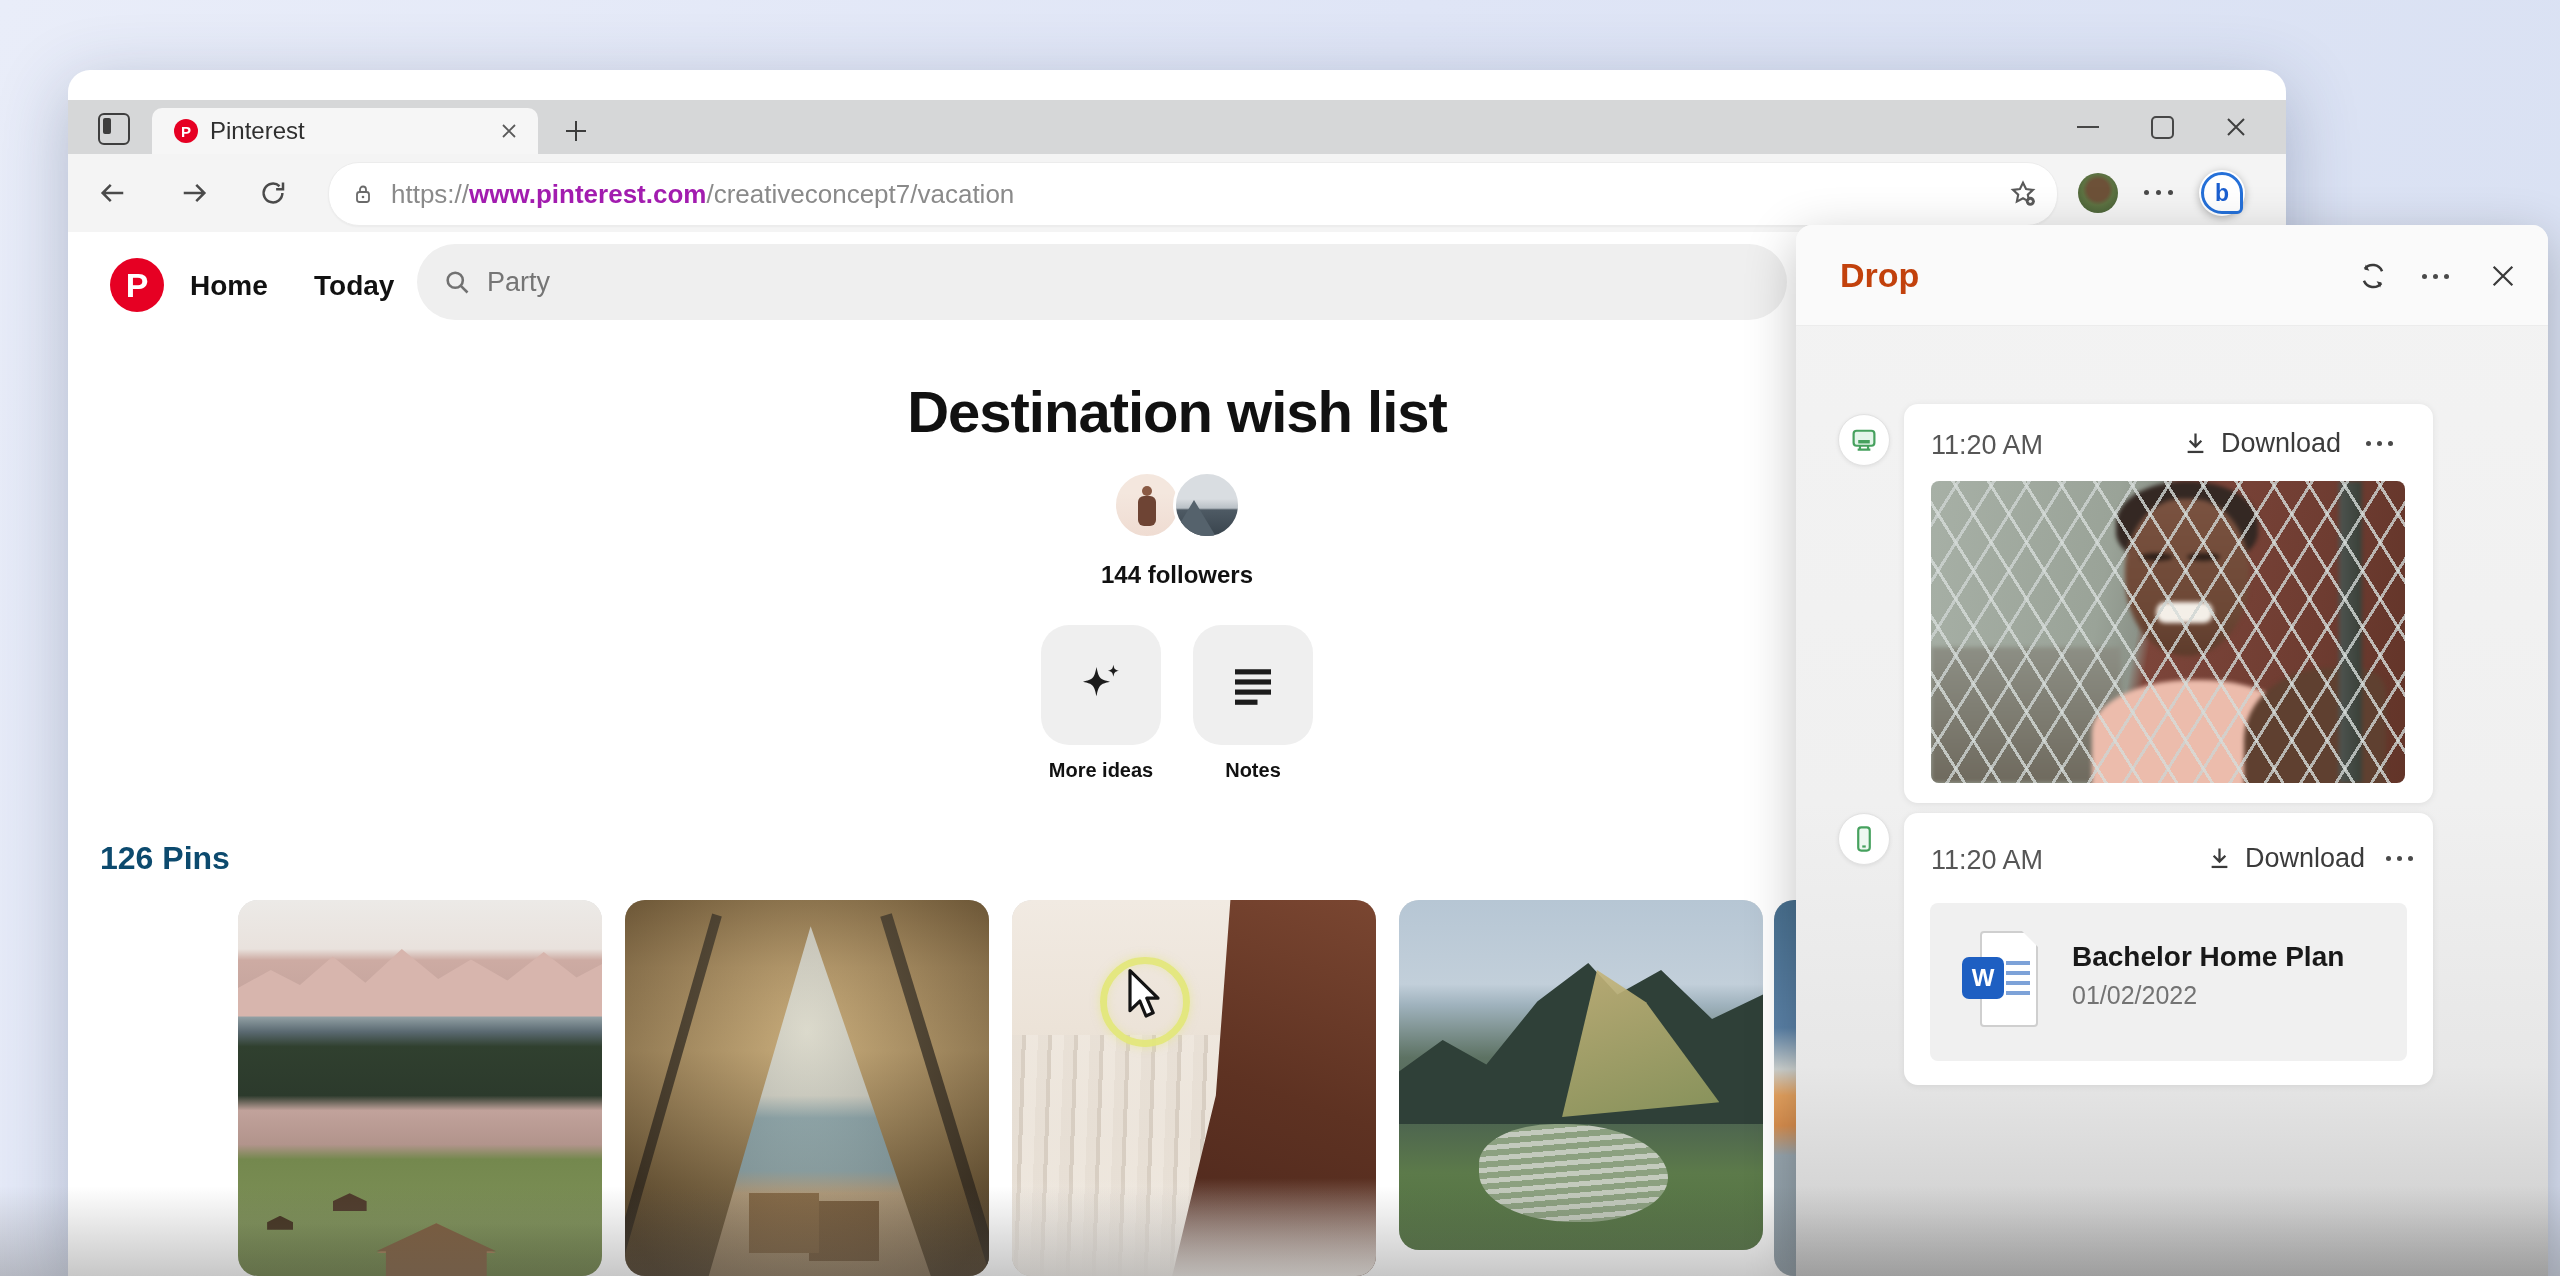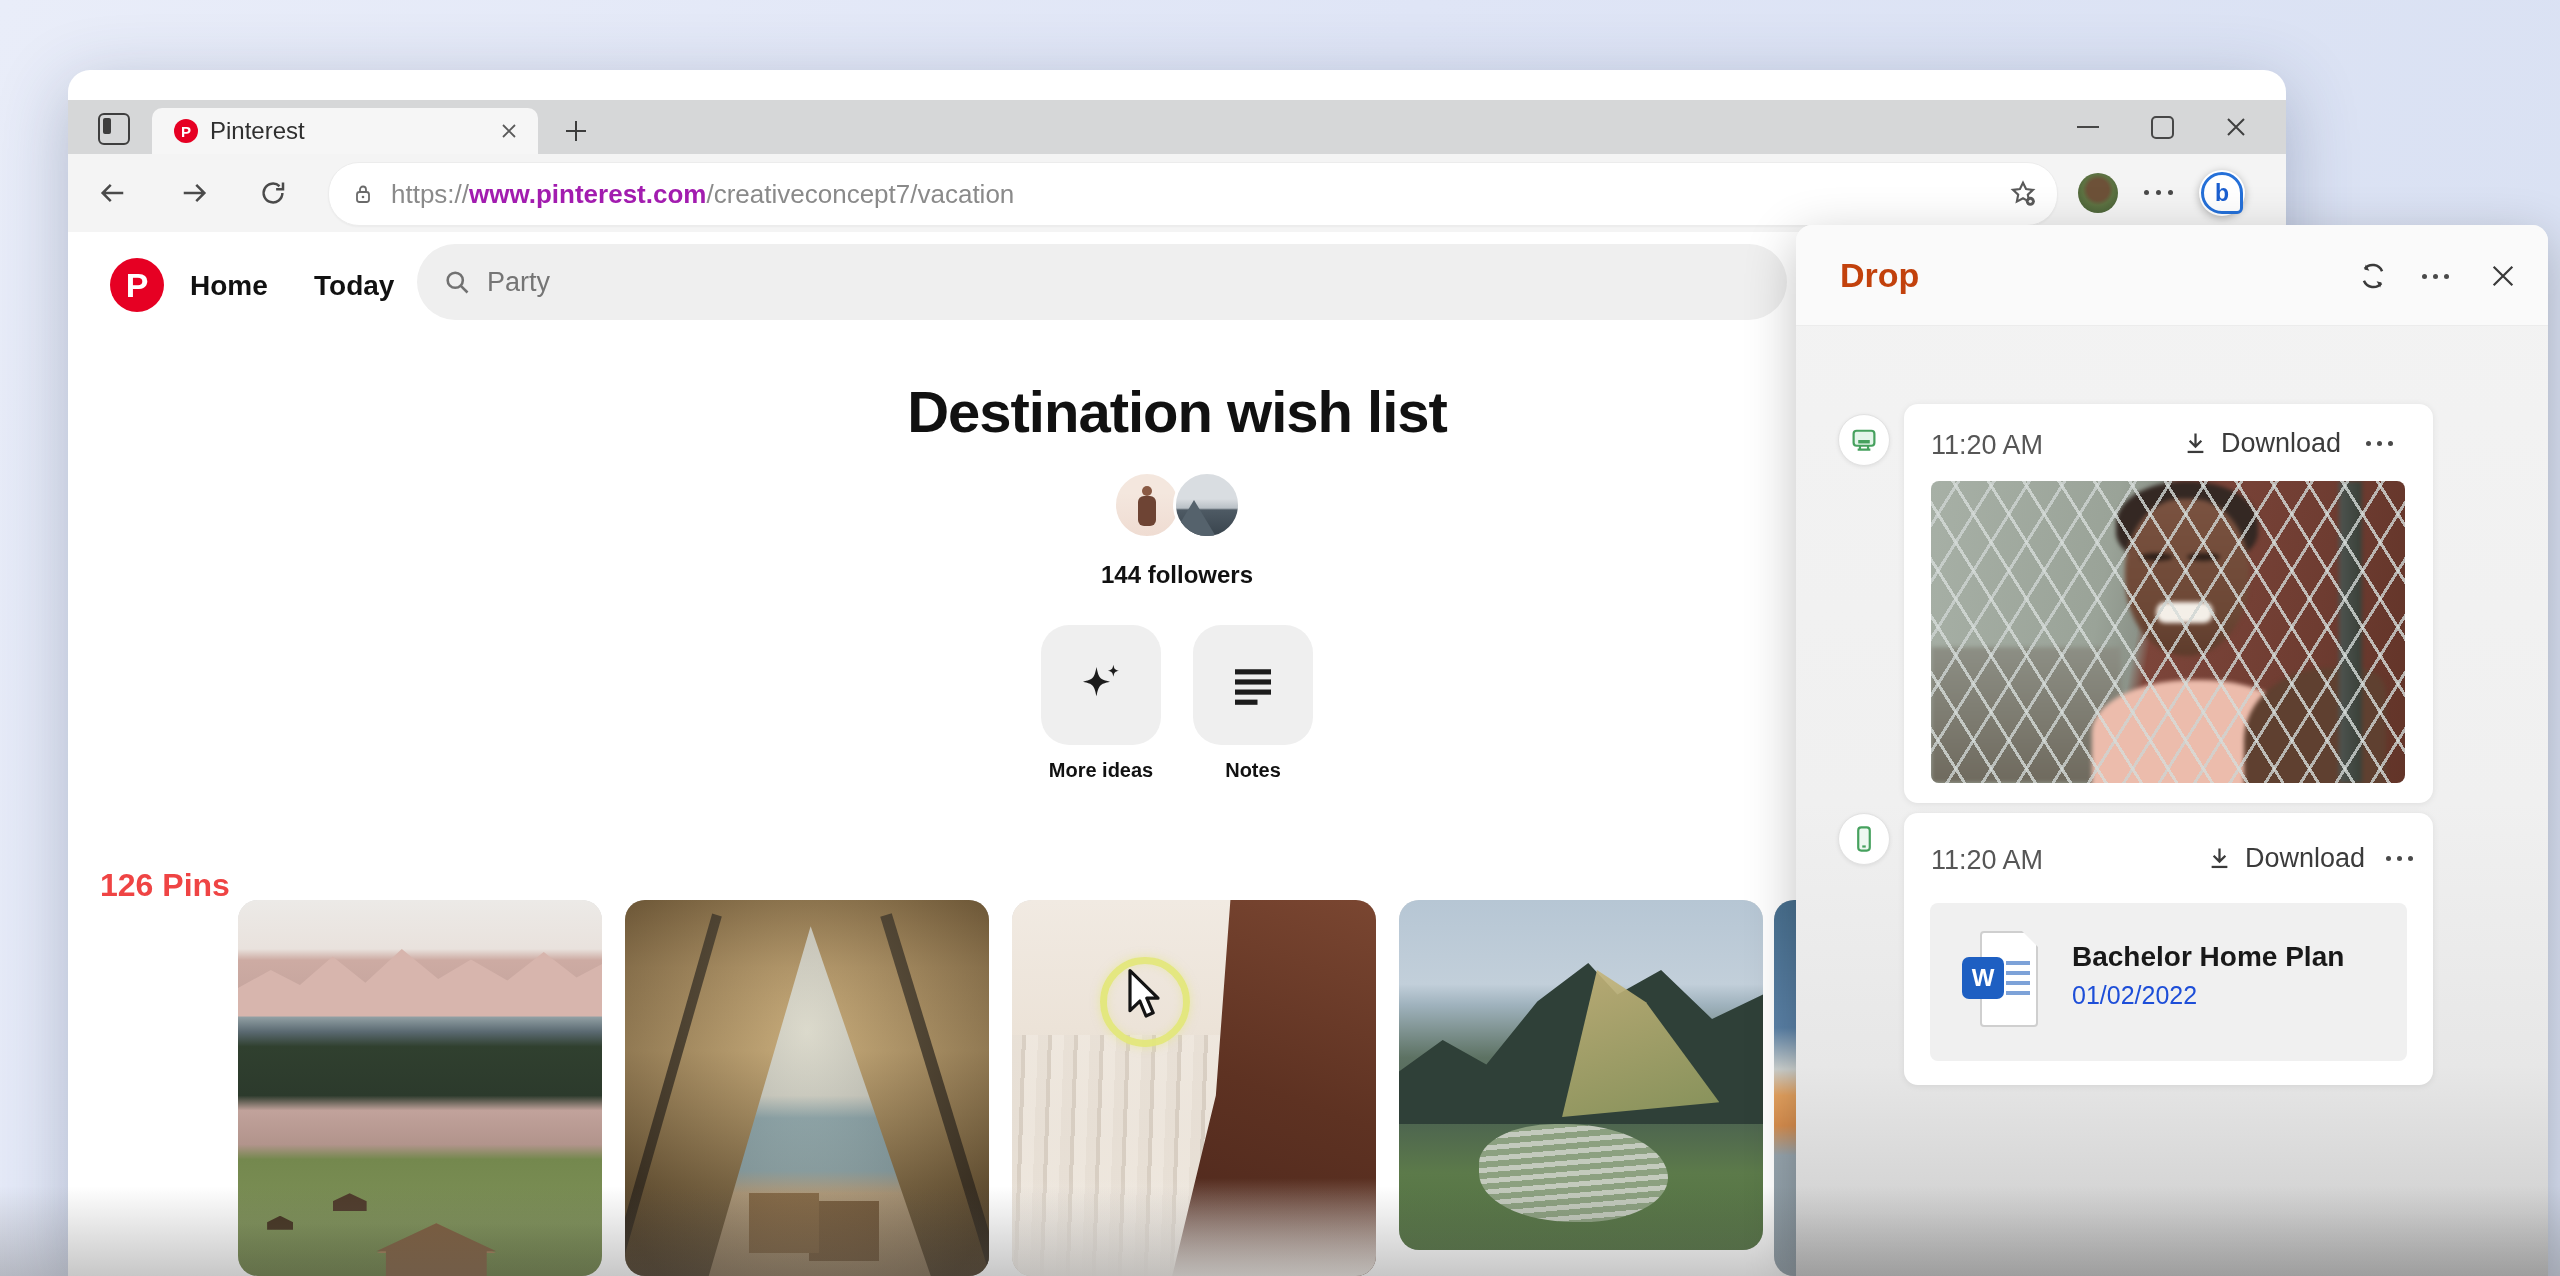--- a/index.html
+++ b/index.html
@@ -61,21 +61,21 @@
   .av1::before{content:"";position:absolute;left:26px;top:12px;width:10px;height:10px;border-radius:50%;background:#8a5a44;}
   .av1::after{content:"";position:absolute;left:22px;top:22px;width:18px;height:30px;border-radius:6px;background:#6e4434;}
   .av2{background:linear-gradient(180deg,#d9dde1 0 40%,#b9c0c6 55%,#4e5a64 58%,#39444d 100%);margin-left:-8px;position:relative;overflow:hidden;}
   .av2::before{content:"";position:absolute;left:-6px;top:26px;width:48px;height:40px;background:#55626c;clip-path:polygon(50% 0,100% 100%,0 100%);}
   .followers{margin-top:22px;font-size:24px;font-weight:700;color:#111;}
   .actions{margin-top:36px;display:flex;justify-content:center;gap:22px;}
   .action{width:130px;}
   .action .box{width:120px;height:120px;margin:0 auto;background:#efefef;border-radius:28px;display:flex;align-items:center;justify-content:center;}
   .action .lbl{margin-top:14px;font-size:20px;font-weight:700;color:#111;}
 
-  .pin-count{position:absolute;left:32px;top:635px;font-size:32px;font-weight:700;color:#ef4444;}
+  .pin-count{position:absolute;left:32px;top:608px;font-size:32px;font-weight:700;color:#0c4a6e;}
   .pin{position:absolute;top:668px;width:364px;border-radius:20px;overflow:hidden;background:#ddd;}
   .pin .layer{position:absolute;left:0;top:0;width:100%;height:100%;}
 
   
   .pin1{left:170px;height:376px;}
   .pin1 .bg{background:linear-gradient(180deg,#eceae7 0%,#e9e2dd 13%,#cdaba3 16%,#c4a49d 27%,#93a1a5 31%,#5b6a72 35%,#30402f 39%,#2c3a2c 52%,#c1a29b 56%,#b2948c 65%,#74884e 69%,#7d9057 86%,#66793f 100%);}
   .p1-peaks{position:absolute;left:0;top:11%;width:100%;height:20%;background:#d7b5ad;clip-path:polygon(0 62%,9% 38%,17% 58%,26% 20%,35% 55%,45% 10%,55% 50%,64% 24%,74% 52%,84% 14%,93% 48%,100% 30%,100% 100%,0 100%);}
   .p1-hut1{position:absolute;left:26%;top:78%;width:34px;height:18px;background:#4e3a2a;clip-path:polygon(50% 0,100% 45%,100% 100%,0 100%,0 45%);}
   .p1-hut2{position:absolute;left:8%;top:84%;width:26px;height:14px;background:#43321f;clip-path:polygon(50% 0,100% 45%,100% 100%,0 100%,0 45%);}
   .p1-chalet{position:absolute;left:38%;top:86%;width:120px;height:70px;background:#7c5c3c;clip-path:polygon(50% 0,100% 40%,92% 40%,92% 100%,8% 100%,8% 40%,0 40%);}
@@ -143,21 +143,21 @@
   .dp-fence{position:absolute;left:0;top:0;width:100%;height:100%;
     background:repeating-linear-gradient(58deg,transparent 0 27px,rgba(214,220,217,.8) 27px 30px),
                repeating-linear-gradient(-58deg,transparent 0 27px,rgba(206,212,210,.8) 27px 30px);}
   .doc-box{position:absolute;left:26px;top:90px;width:477px;height:158px;background:#f0f0f0;border-radius:8px;}
   .doc-icon{position:absolute;left:32px;top:28px;width:72px;height:100px;}
   .doc-page{position:absolute;left:18px;top:0;width:54px;height:92px;background:#fff;border:2px solid #cfcfcf;border-radius:4px;}
   .doc-page::before{content:"";position:absolute;right:-2px;top:-2px;width:16px;height:16px;background:#f0f0f0;clip-path:polygon(0 0,100% 100%,100% 0);}
   .doc-lines{position:absolute;left:44px;top:30px;width:24px;height:34px;background:repeating-linear-gradient(180deg,#7da2d8 0 4px,transparent 4px 10px);}
   .doc-w{position:absolute;left:0;top:26px;width:42px;height:42px;background:#1e5fc2;border-radius:7px;color:#fff;font-weight:800;font-size:24px;display:flex;align-items:center;justify-content:center;}
   .doc-name{position:absolute;left:142px;top:38px;font-size:28px;font-weight:700;color:#191919;}
-  .doc-date{position:absolute;left:142px;top:78px;font-size:25px;color:#1d4ed8;}
+  .doc-date{position:absolute;left:142px;top:78px;font-size:25px;color:#737373;}
 
   .bottom-fade{position:absolute;left:0;bottom:0;width:100%;height:90px;background:linear-gradient(180deg,rgba(110,110,110,0),rgba(95,95,95,.35));z-index:70;pointer-events:none;}
   svg{display:block;}
 </style>
 </head>
 <body>
 
 <div class="window">
 
   <div class="tabstrip">

